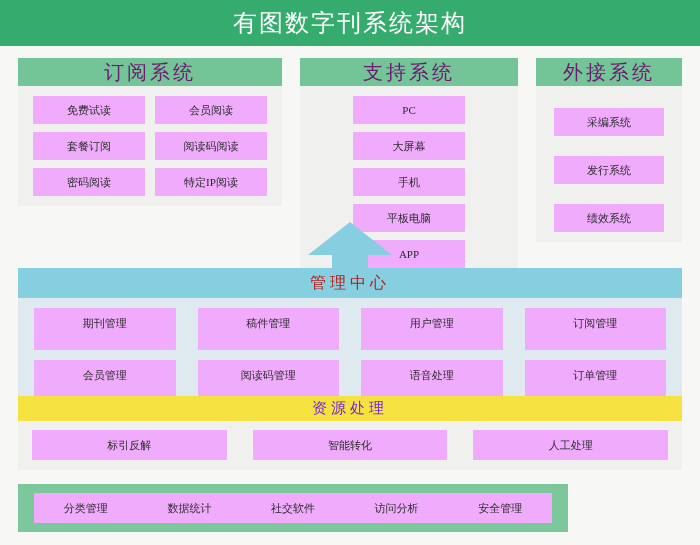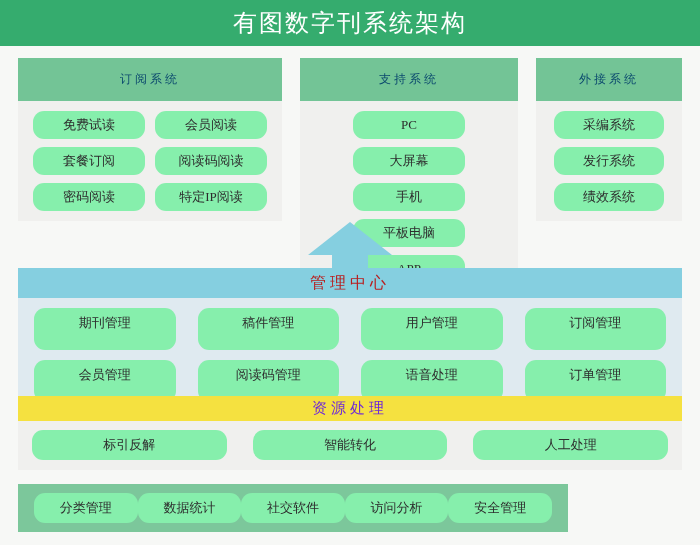--- a/index.html
+++ b/index.html
@@ -53,49 +53,48 @@
     top: 0;
     background: #f0f0ee;
     box-sizing: border-box;
     padding-bottom: 8px;
   }
   .panel-sub      { left: 18px;  width: 264px; }
   .panel-support  { left: 300px; width: 218px; }
   .panel-external { left: 536px; width: 146px; }
 
   .panel-header {
-    height: 43px;
+    height: 28px;
     background: #73c496;
-    color: #0c4a6e;
-    font-size: 12px;
+    color: #701a75;
+    font-size: 20px;
     letter-spacing: 3px;
     display: flex;
     align-items: center;
     justify-content: center;
   }
   .panel-body {
     padding: 10px 10px 2px 10px;
     display: flex;
     flex-wrap: wrap;
     justify-content: center;
     gap: 8px 10px;
   }
   .panel-sub .chip,
   .panel-support .chip { width: 112px; }
-  .panel-external .chip { width: 110px; }
+  .panel-external .chip { width: 110px; margin-top: 12px; }
 
   .chip {
-    background: #86efac;
+    background: #f0abfc;
     color: #2d2d2d;
     height: 28px;
     line-height: 28px;
     text-align: center;
-    font-size: 13px;
-    box-sizing: border-box;
-    border-radius: 11px;
+    font-size: 11px;
+    box-sizing: border-box;
   }
 
   
   .arrow-wrap {
     position: absolute;
     left: 308px;
     top: 222px;
     width: 84px;
     height: 46px;
   }

